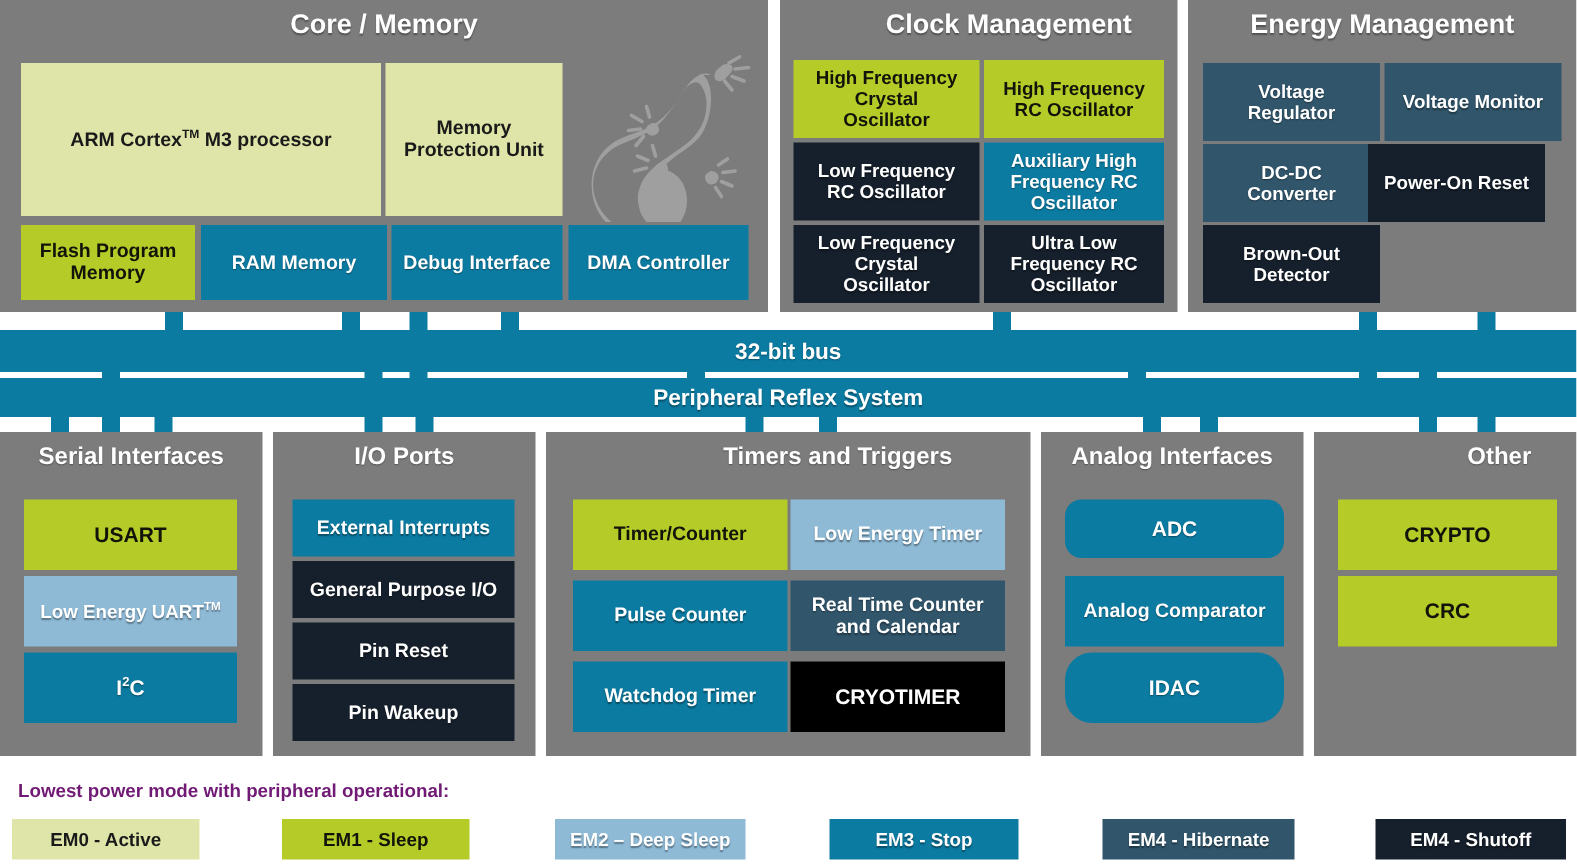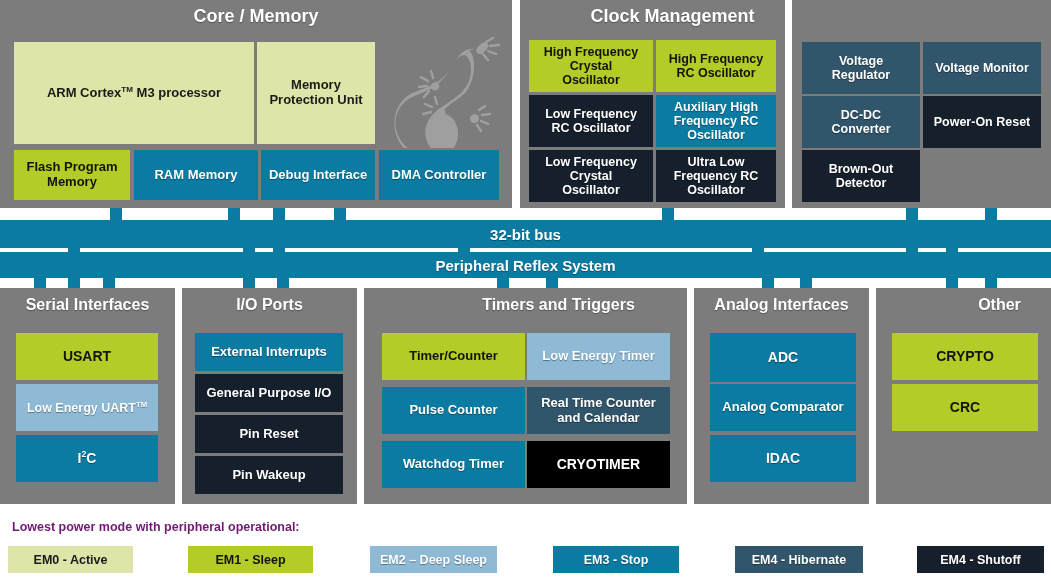--- a/index.html
+++ b/index.html
@@ -143,31 +143,32 @@
     </div>
     <div class="blk em4s" style="left:9px;top:150px;width:124px;height:52px;font-size:12.5px;">
       <span>Low Frequency<br>Crystal<br>Oscillator</span>
     </div>
     <div class="blk em4s" style="left:136px;top:150px;width:120px;height:52px;font-size:12.5px;">
       <span>Ultra Low<br>Frequency RC<br>Oscillator</span>
     </div>
   </div>
 
   <div class="panel" style="left:792px;top:0px;width:259px;height:208px;">
+    <div class="panel-title" style="position:absolute;left:0;top:6px;width:259px;font-size:18px;">Energy Management</div>
 
     <div class="blk em4h" style="left:10px;top:42px;width:118px;height:52px;font-size:12.5px;">
       <span>Voltage<br>Regulator</span>
     </div>
     <div class="blk em4h" style="left:131px;top:42px;width:118px;height:52px;font-size:12.5px;">
       <span>Voltage Monitor</span>
     </div>
     <div class="blk em4h" style="left:10px;top:96px;width:118px;height:52px;font-size:12.5px;">
       <span>DC-DC<br>Converter</span>
     </div>
-    <div class="blk em4s" style="left:131px;top:96px;width:118px;height:52px;font-size:12.5px;">
+    <div class="blk em4s" style="left:120px;top:96px;width:118px;height:52px;font-size:12.5px;">
       <span>Power-On Reset</span>
     </div>
     <div class="blk em4s" style="left:10px;top:150px;width:118px;height:52px;font-size:12.5px;">
       <span>Brown-Out<br>Detector</span>
     </div>
   </div>
 
   <div class="stub" style="left:110px;top:208px;width:12px;height:14px;"></div>
   <div class="stub" style="left:228px;top:208px;width:12px;height:14px;"></div>
   <div class="stub" style="left:273px;top:208px;width:12px;height:14px;"></div>
@@ -254,27 +255,27 @@
       <span>Watchdog Timer</span>
     </div>
     <div class="blk emblack" style="left:163px;top:153px;width:143px;height:47px;font-size:14px;">
       <span>CRYOTIMER</span>
     </div>
   </div>
 
   <div class="panel" style="left:694px;top:288px;width:175px;height:216px;">
     <div class="panel-title" style="position:absolute;left:0;top:8px;width:175px;font-size:16px;">Analog Interfaces</div>
 
-    <div class="blk em3" style="left:16px;top:45px;width:146px;height:49px;font-size:14px;">
+    <div class="blk em3" style="left:16px;top:45px;width:146px;height:39px;font-size:14px;border-radius:11px;">
       <span>ADC</span>
     </div>
     <div class="blk em3" style="left:16px;top:96px;width:146px;height:47px;font-size:13px;">
       <span>Analog Comparator</span>
     </div>
-    <div class="blk em3" style="left:16px;top:147px;width:146px;height:47px;font-size:14px;">
+    <div class="blk em3" style="left:16px;top:147px;width:146px;height:47px;font-size:14px;border-radius:18px;">
       <span>IDAC</span>
     </div>
   </div>
 
   <div class="panel" style="left:876px;top:288px;width:175px;height:216px;">
     <div class="panel-title" style="position:absolute;left:0;top:8px;width:175px;font-size:16px;padding-left:36px;">Other</div>
 
     <div class="blk em1" style="left:16px;top:45px;width:146px;height:47px;font-size:14px;">
       <span>CRYPTO</span>
     </div>

